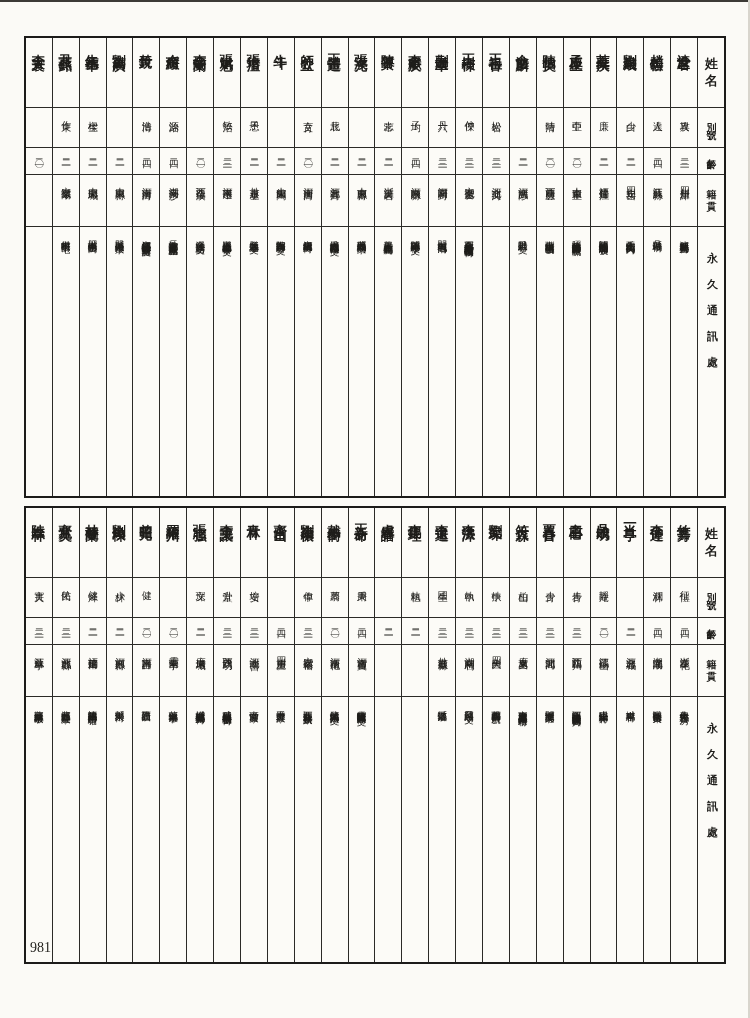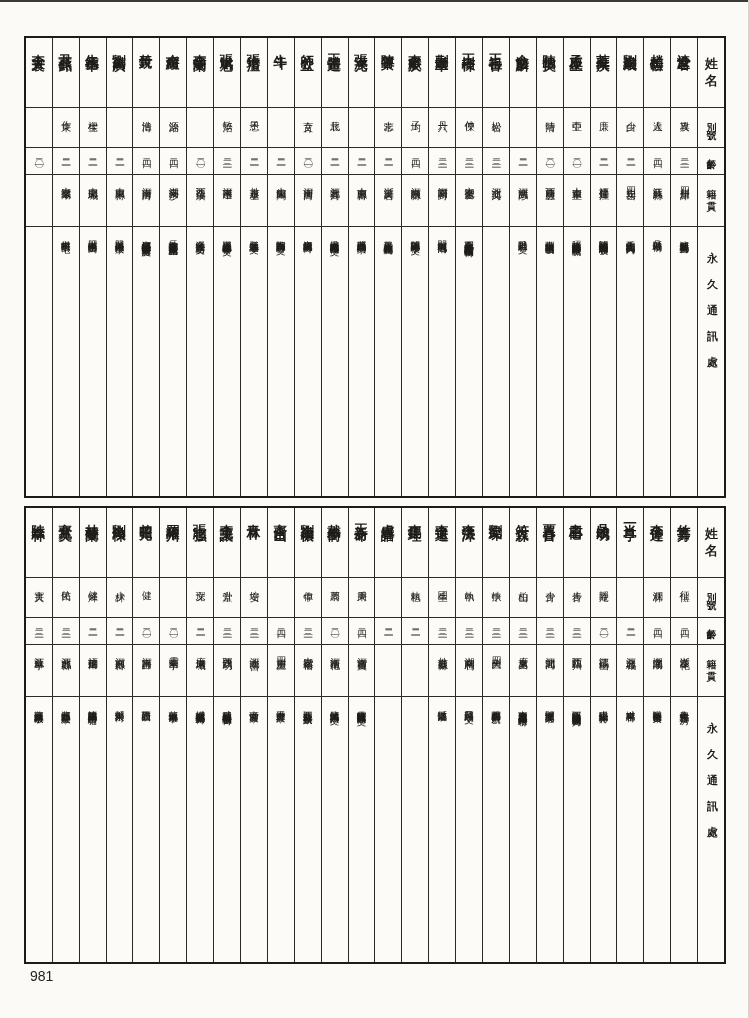--- a/index.html
+++ b/index.html
@@ -47,22 +47,22 @@
   .t-place { font-size:10px;  letter-spacing:1px; padding-top:4px; }
   .t-addr  { font-size:9.5px; line-height:12px; letter-spacing:0.5px; padding-top:6px; max-height:100%; }
 
   .h-name  { font-size:13px; font-weight:700; letter-spacing:16px; padding-top:9px; }
   .h-alias { font-size:10px; font-weight:700; letter-spacing:8px;  padding-top:6px; }
   .h-age   { font-size:9.5px; font-weight:700; letter-spacing:1px; padding-top:3px; }
   .h-place { font-size:10px; font-weight:700; letter-spacing:12px; padding-top:6px; }
   .h-addr  { font-size:11px; font-weight:700; letter-spacing:26px; padding-top:16px; }
 
   .pageno {
-    position:absolute; left:30px; top:968px;
-    font-family:Liberation Sans, sans-serif; font-size:14px; color:#24231f;
+    position:absolute; left:30px; top:940px;
+    font-family:Liberation Serif, serif; font-size:14px; color:#24231f;
   }
 </style>
 </head>
 <body>
 
 <div class="page">
   <div class="scan-edge-top"></div>
   <div class="scan-edge-right"></div>
 
   <div class="tbl" id="tbl-top">

